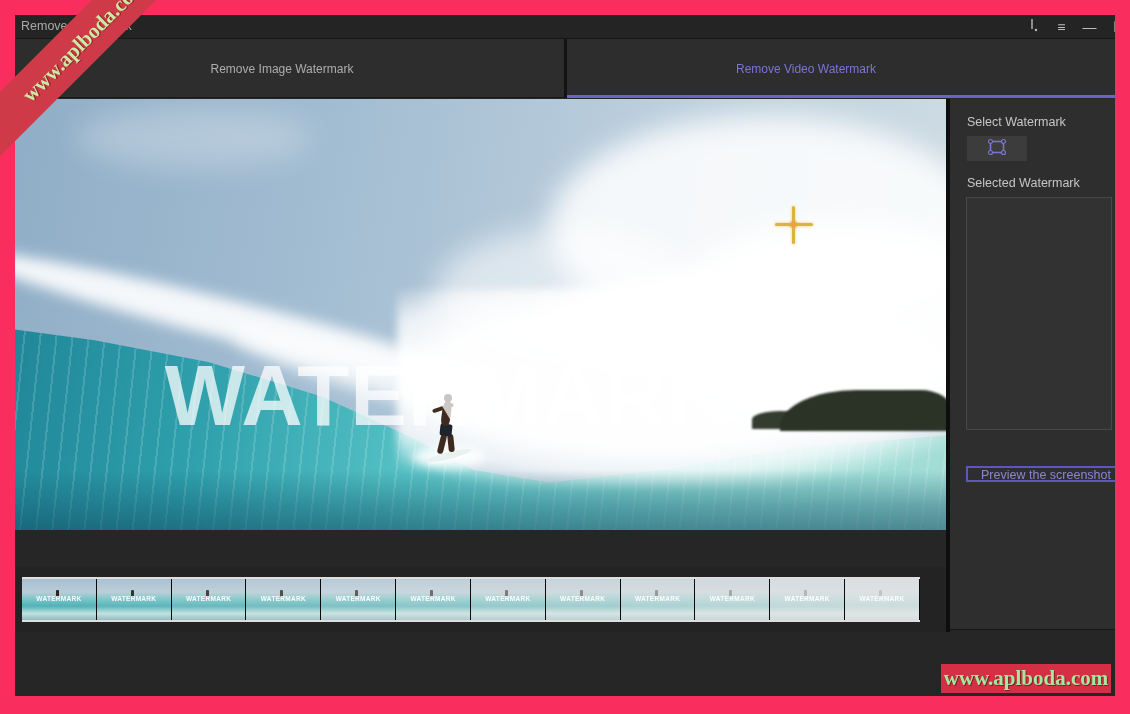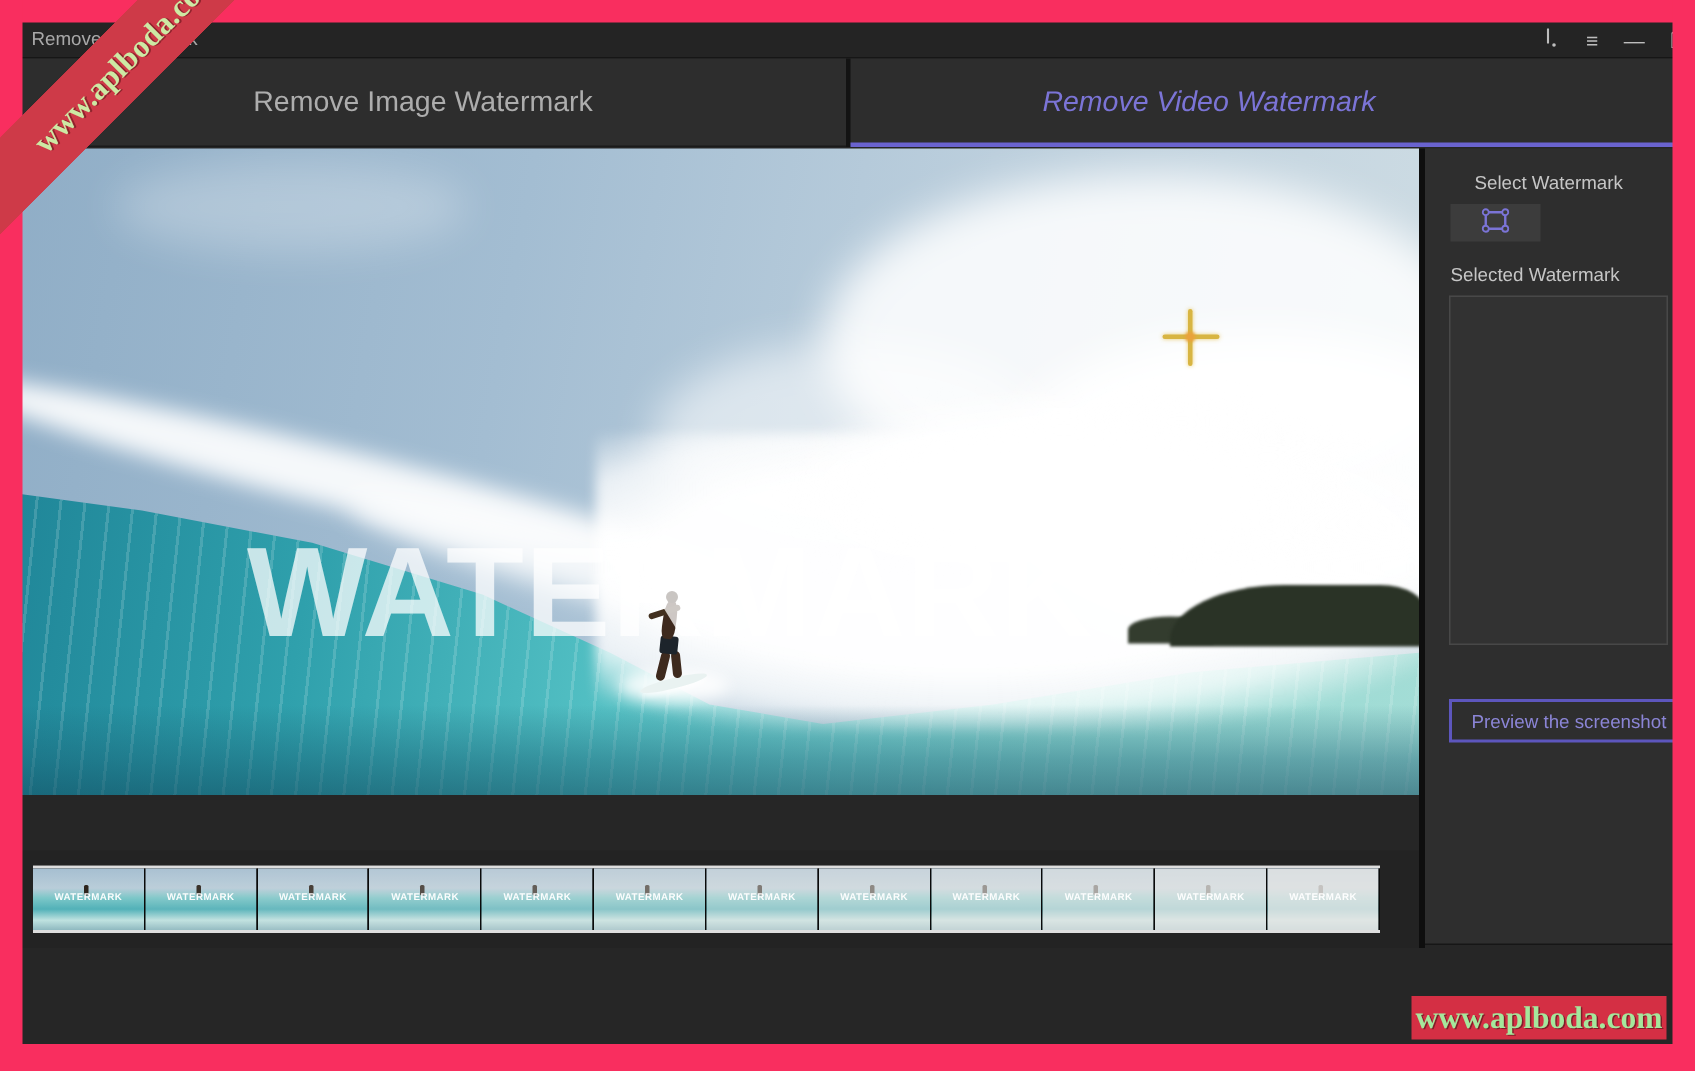--- a/index.html
+++ b/index.html
@@ -6,23 +6,23 @@
   html,body { width:1130px; height:714px; background:#111; font-family:"Liberation Sans", sans-serif; }
   #stage { position:relative; width:1130px; height:714px; overflow:hidden; background:#262626; }
 
   
   .titlebar { position:absolute; left:0; top:15px; width:1130px; height:24px; background:#242424; border-bottom:1px solid #161616; }
   .titlebar .title { position:absolute; left:21px; top:4px; font-size:12.5px; color:#a9a9a9; }
   .win-icons { position:absolute; right:4px; top:0; height:24px; display:flex; align-items:center; gap:17px; }
   .win-icons span { color:#bdbdbd; font-size:14px; line-height:24px; cursor:default; }
 
   .tabbar { position:absolute; left:0; top:39px; width:1130px; height:59px; background:#2d2d2d; border-bottom:1px solid #1a1a1a; }
-  .tab { position:absolute; top:0; height:59px; display:flex; align-items:center; justify-content:center; font-size:19px; }
+  .tab { position:absolute; top:0; height:59px; display:flex; align-items:center; justify-content:center; font-size:12px; }
   .tab-image { left:0; width:564px; color:#adadad; }
-  .tab-video { left:567px; width:478px; color:#7b74d6;font-style:italic; }
+  .tab-video { left:567px; width:478px; color:#7b74d6; }
   .tab-divider { position:absolute; left:564px; top:0; width:3px; height:59px; background:#131313; }
   .tab-underline { position:absolute; left:567px; top:56px; width:563px; height:3px; background:#6a63cf; }
 
   
   .video { position:absolute; left:0; top:99px; width:946px; height:431px; overflow:hidden;
            background:linear-gradient(100deg,#8fadc6 0%,#a3bdd2 35%,#bccfdd 65%,#cfdde4 100%); }
   .cloud { position:absolute; border-radius:50%; filter:blur(14px); background:rgba(255,255,255,.85); }
   .cloud.c1 { left:58%; top:4%;  width:46%; height:52%; }
   .cloud.c2 { left:70%; top:28%; width:38%; height:46%; background:rgba(255,255,255,.95);}
   .cloud.c3 { left:46%; top:30%; width:28%; height:30%; background:rgba(255,255,255,.55);}
@@ -68,26 +68,26 @@
 
   .crosshair { position:absolute; left:775px; top:107px; width:38px; height:38px; }
   .crosshair .h { position:absolute; left:0; top:17px; width:38px; height:3px; background:#d8b542; border-radius:2px; box-shadow:0 0 3px rgba(230,190,70,.8); }
   .crosshair .v { position:absolute; left:17px; top:0; width:3px; height:38px; background:#d8b542; border-radius:2px; box-shadow:0 0 3px rgba(230,190,70,.8); }
   .crosshair .dot { position:absolute; left:15px; top:15px; width:7px; height:7px; background:#e9a23c; border-radius:50%; filter:blur(1px); }
 
   
   .panel-divider { position:absolute; left:946px; top:99px; width:4px; height:533px; background:#0e0e0e; }
   .side-panel { position:absolute; left:950px; top:99px; width:180px; height:531px; background:#2e2e2e; border-bottom:1px solid #161616; }
   .side-label { position:absolute; left:17px; font-size:12.5px; color:#c6c6c6; }
-  .lbl-select { top:16px;margin-left:16px; }
+  .lbl-select { top:16px; }
   .lbl-selected { top:77px; }
   .marquee-btn { position:absolute; left:17px; top:37px; width:60px; height:25px; background:#3c3c3c; border:none;
     display:flex; align-items:center; justify-content:center; cursor:pointer; }
   .selected-box { position:absolute; left:16px; top:98px; width:146px; height:233px; background:#323232; border:1px solid #484848; }
-  .preview-btn { position:absolute; left:16px; top:367px; width:160px; height:29px; background:transparent;
+  .preview-btn { position:absolute; left:16px; top:367px; width:160px; height:16px; background:transparent;
     border:2px solid #5d56bd; color:#8b85d6; font-size:12.5px; font-family:"Liberation Sans",sans-serif;
     cursor:pointer; text-align:center; white-space:nowrap; overflow:hidden; }
 
   
   .timeline { position:absolute; left:0; top:530px; width:946px; height:37px; background:#2d2d2d; border-top:2px solid #141414;
     display:flex; align-items:center; justify-content:center; }
   .timecode { font-size:13.5px; color:#cfcfcf; letter-spacing:1.5px; }
 
   
   .strip-band { position:absolute; left:0; top:567px; width:946px; height:65px; background:#232323; }

